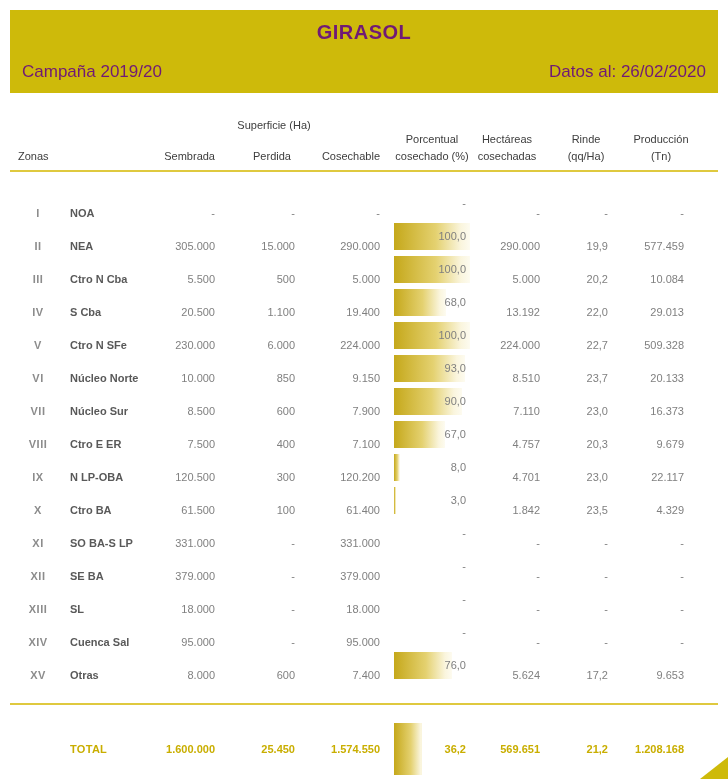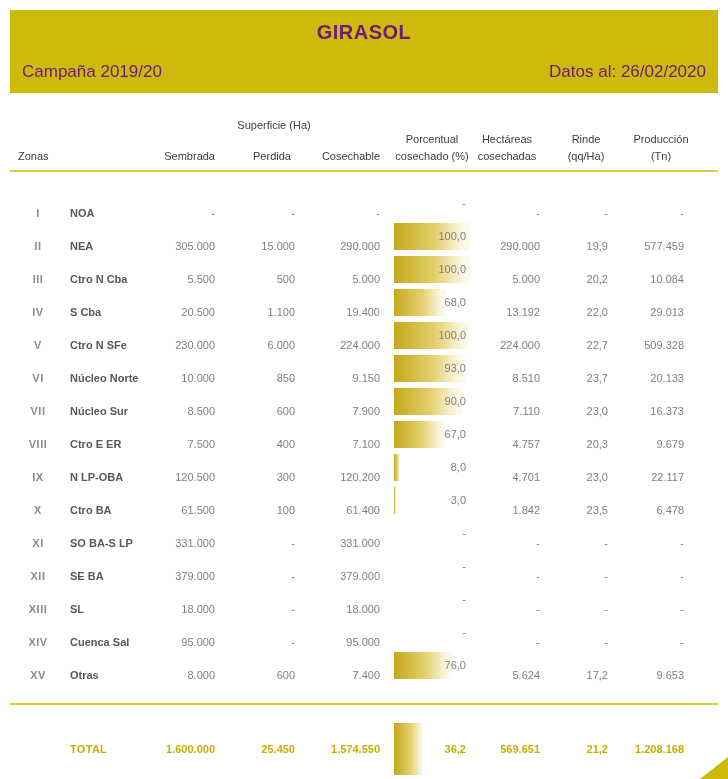--- a/index.html
+++ b/index.html
@@ -240,21 +240,21 @@
     <div class="num">61.500</div>
     <div class="num">100</div>
     <div class="num">61.400</div>
     <div></div>
     <div class="bar-cell">
       <div class="pct-bar" style="width: 3%;"></div>
       <div class="pct-label">3,0</div>
     </div>
     <div class="num">1.842</div>
     <div class="num">23,5</div>
-    <div class="num">6.478</div>
+    <div class="num">4.329</div>
   </div>
 
   <div class="row">
     <div class="cell-num">XI</div>
     <div class="cell-zone">SO BA-S LP</div>
     <div class="num">331.000</div>
     <div class="num">-</div>
     <div class="num">331.000</div>
     <div></div>
     <div class="bar-cell">

